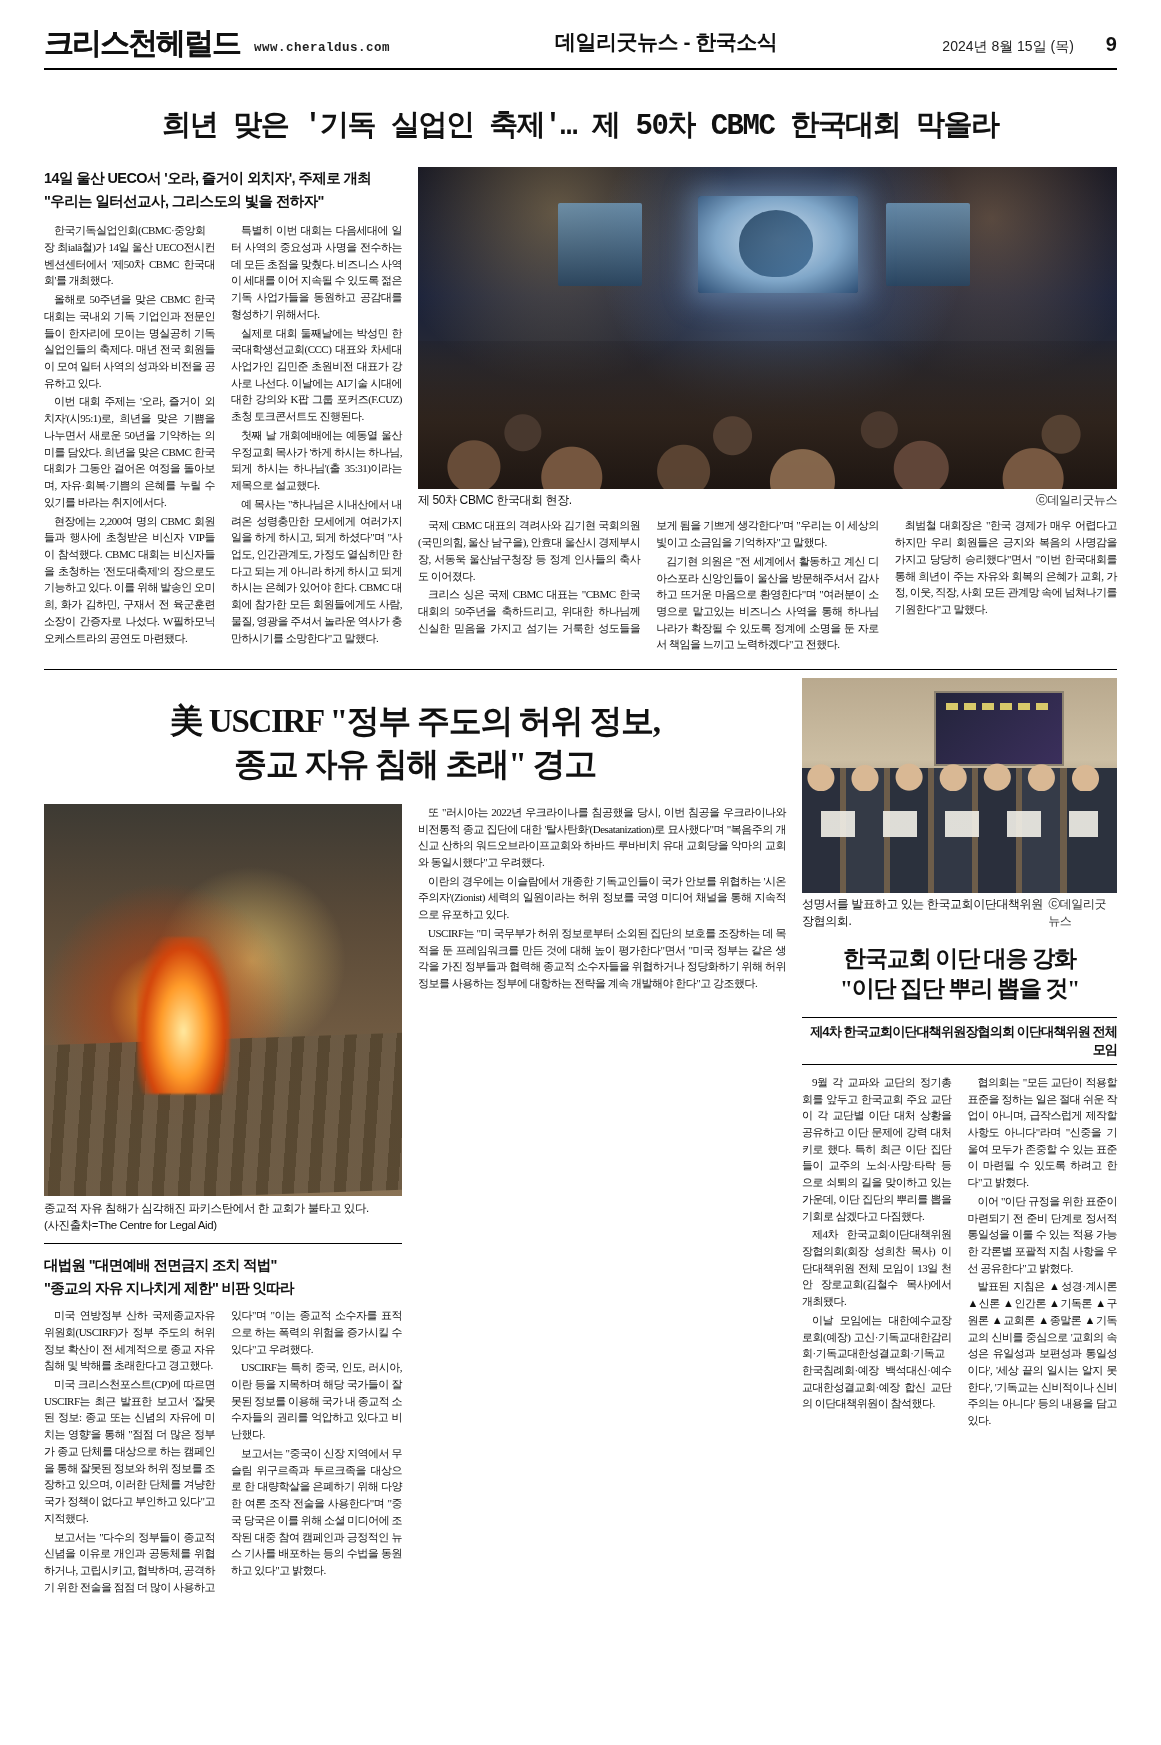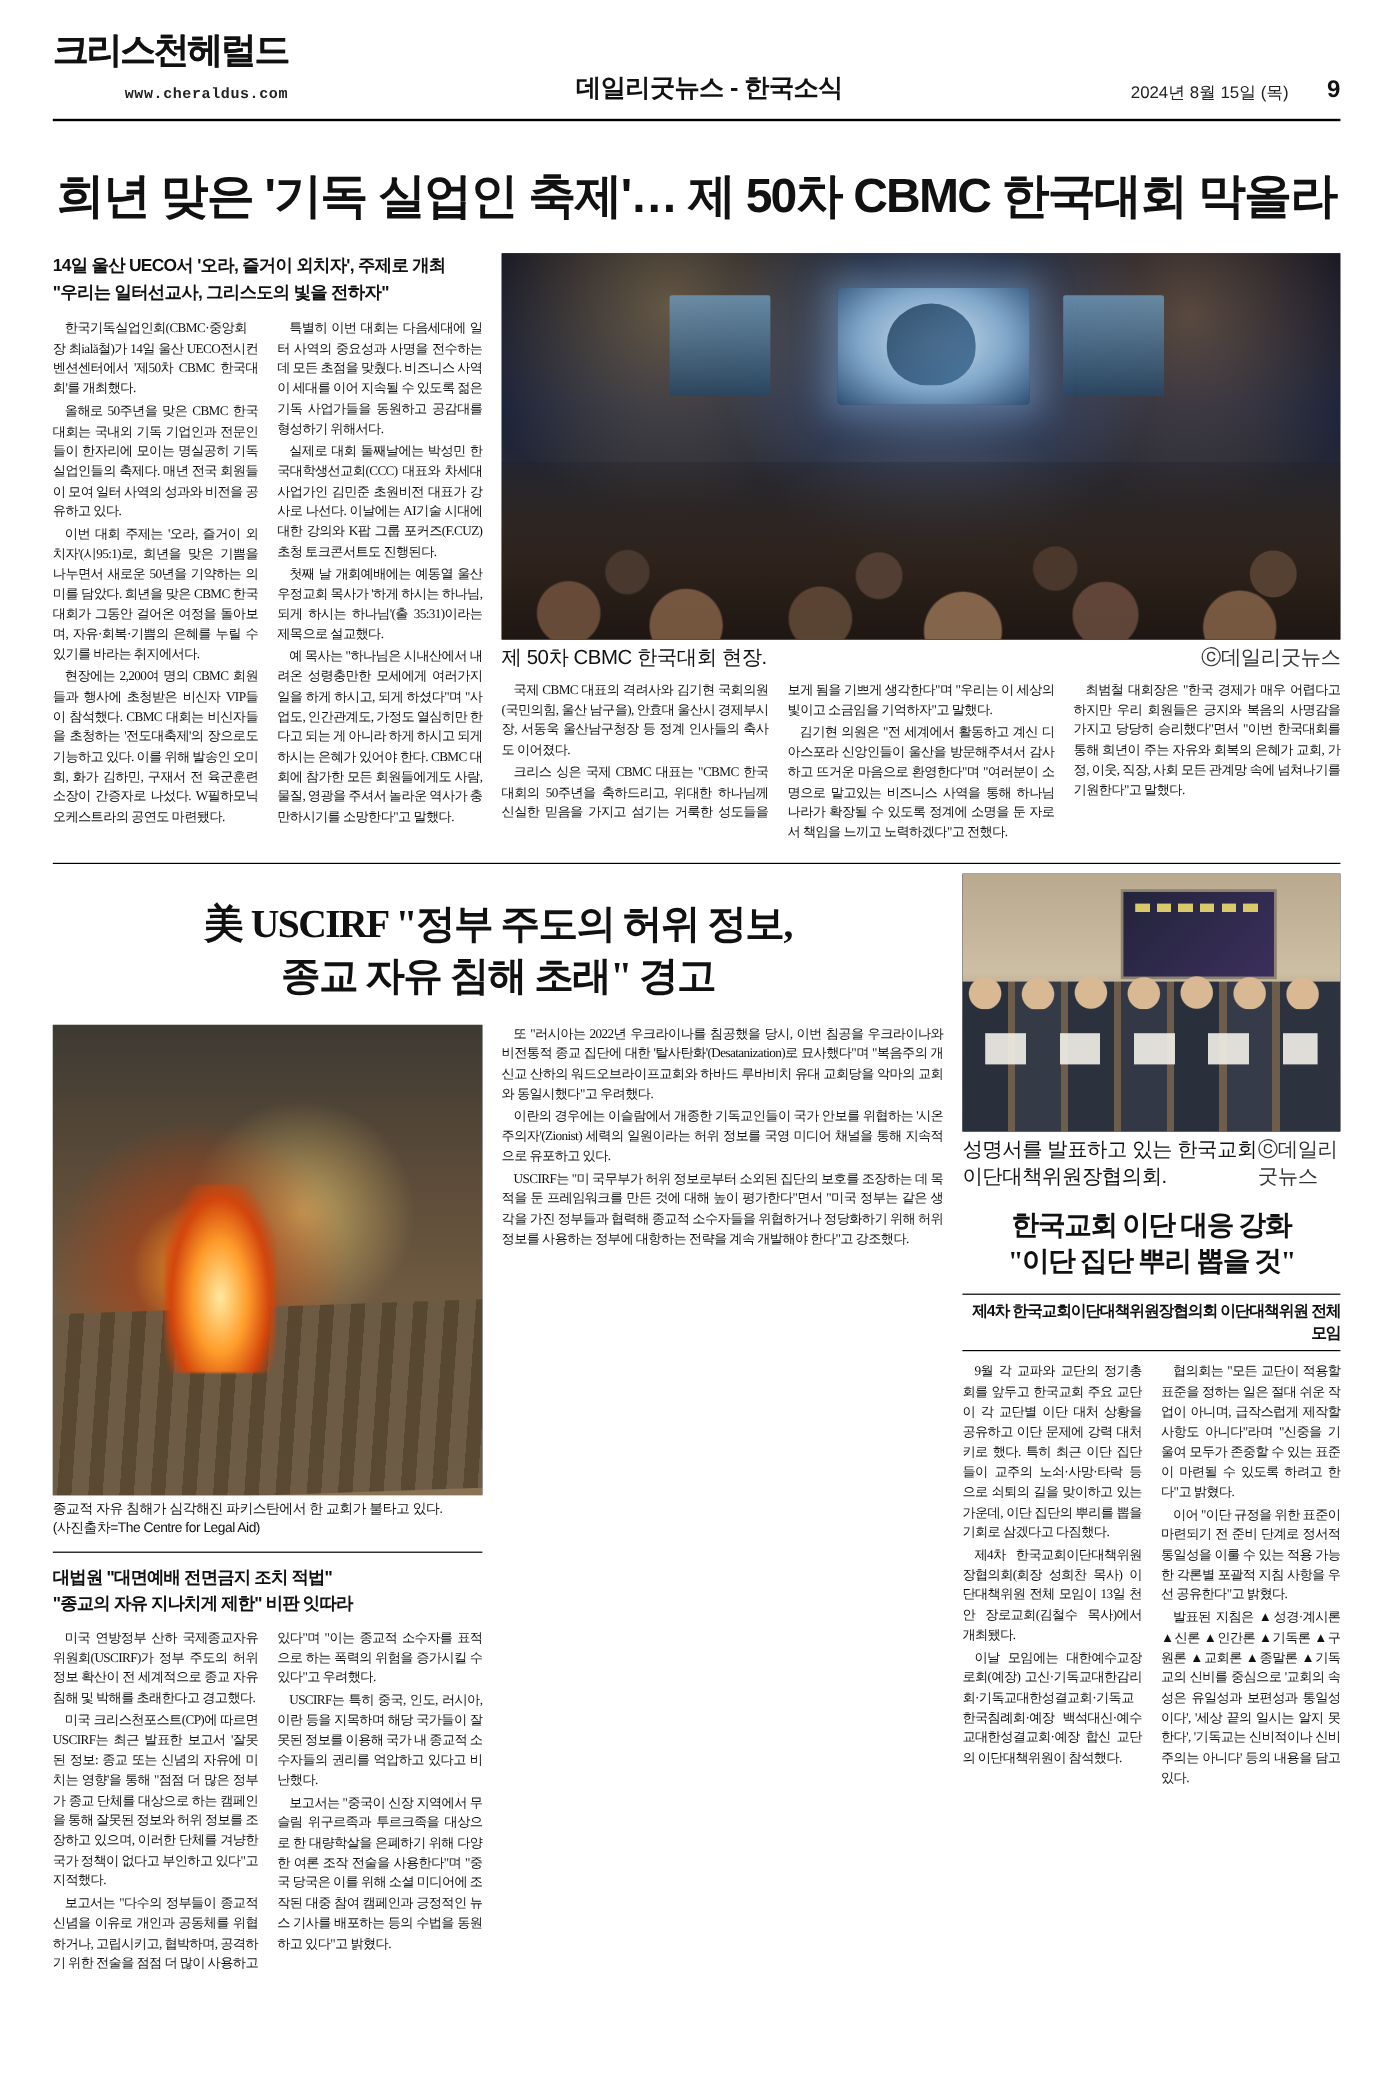--- a/index.html
+++ b/index.html
@@ -18,21 +18,21 @@
     position:relative;
   }
   
   .masthead{
     display:flex;
     align-items:flex-end;
     justify-content:space-between;
     border-bottom:2.5px solid #000;
     padding-bottom:10px;
   }
-  .mast-left{display:flex;align-items:flex-end;gap:14px;flex-direction:column;}
+  .mast-left{display:flex;align-items:flex-end;gap:14px;}
   .logo{
     font-family:"Liberation Sans", sans-serif;
     font-weight:bold;
     font-size:30px;
     letter-spacing:-2px;
     color:#111;
     background:linear-gradient(to bottom,#222 0%,#222 45%,#555 46%,#555 100%);
     -webkit-background-clip:text;
     background-clip:text;
     position:relative;
@@ -55,23 +55,23 @@
   }
   .mast-right{
     display:flex;align-items:flex-end;gap:32px;padding-bottom:2px;
   }
   .mast-date{font-family:"Liberation Sans", sans-serif;font-size:14px;color:#222;}
   .mast-page{font-family:"Liberation Sans", sans-serif;font-size:20px;font-weight:bold;}
 
   
   .headline-1{
     text-align:center;
-    font-family:Liberation Sans, sans-serif;
-    font-weight:bold;
-    font-size:40px;
+    font-family:Liberation Mono, monospace;
+    font-weight:bold;
+    font-size:29px;
     letter-spacing:-1.5px;
     margin:40px 0 24px 0;
     line-height:1.15;
   }
   .sub-deck{
     font-family:"Liberation Sans", sans-serif;
     font-weight:bold;
     font-size:14.5px;
     line-height:1.55;
     letter-spacing:-0.6px;
@@ -101,21 +101,21 @@
     letter-spacing:-0.5px;
     font-family:"Liberation Serif", serif;
     word-break:break-all;
   }
   .photo{
     background:#1c1c22;
     position:relative;
     overflow:hidden;
   }
   .cap{
-    font-size:17px;
+    font-size:12px;
     letter-spacing:-0.4px;
     display:flex;
     justify-content:space-between;
     padding-top:3px;
     font-family:"Liberation Sans", sans-serif;
     color:#111;
   }
   .cap .credit{color:#333;}
   hr.rule{
     border:none;border-top:1.5px solid #000;margin:16px 0 0 0;

